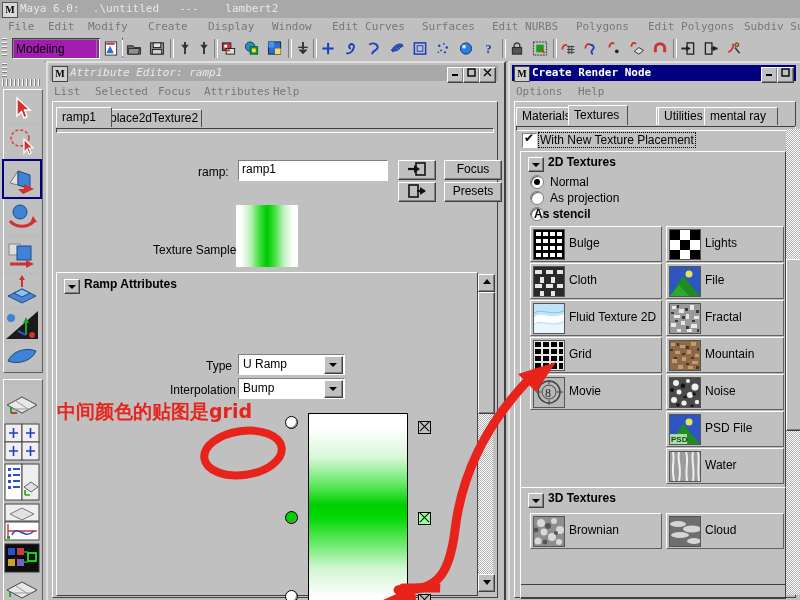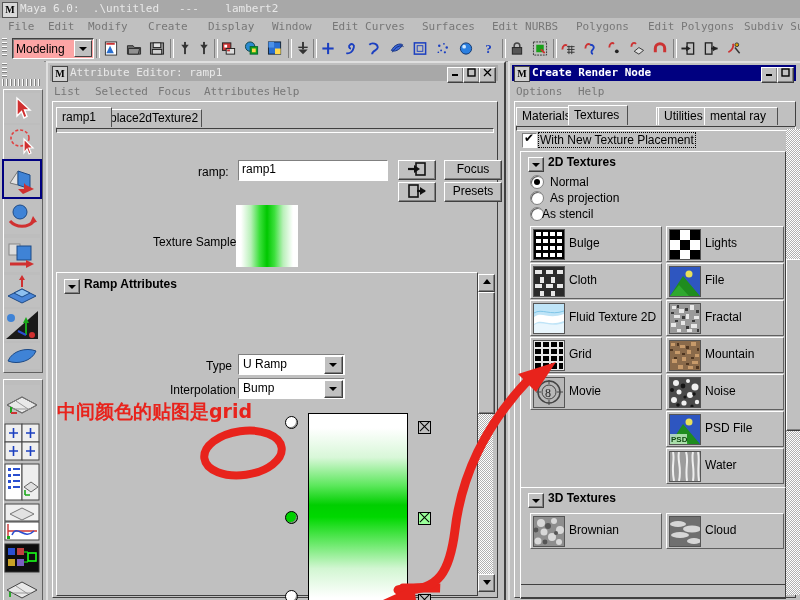--- a/index.html
+++ b/index.html
@@ -23,21 +23,21 @@
   .titlebar .txt{position:absolute;left:20px;top:2px;font-family:"DejaVu Sans Mono","Liberation Mono",monospace;font-size:11px;color:#e8e8e8;white-space:pre;}
 
   
   .menubar{position:absolute;left:0;top:18px;width:800px;height:17px;background:#c0c0c0;}
   .menubar .mi{position:absolute;top:2px;font-family:"DejaVu Sans Mono","Liberation Mono",monospace;font-size:11px;color:#777;white-space:pre;}
 
   
   .toolbar{position:absolute;left:0;top:35px;width:800px;height:26px;background:#c0c0c0;border-bottom:1px solid #8c8c8c;}
   .grip{position:absolute;left:2px;top:3px;width:5px;height:20px;
         background:repeating-linear-gradient(to bottom,#fff 0 1px,#808080 1px 2px,transparent 2px 4px);}
-  .combo{position:absolute;left:12px;top:3px;width:80px;height:19px;background:#fca5a5;}
+  .combo{position:absolute;left:12px;top:3px;width:80px;height:19px;background:#a21caf;padding-left:48px;}
   .combo span{position:absolute;left:3px;top:3px;font-size:12px;}
   .combo .arw{position:absolute;right:1px;top:1px;width:16px;height:15px;background:#c0c0c0;border-top:1px solid #fff;border-left:1px solid #fff;border-right:1px solid #404040;border-bottom:1px solid #404040;}
   .combo .arw:after{content:"";position:absolute;left:4px;top:6px;border-left:4px solid transparent;border-right:4px solid transparent;border-top:4px solid #000;}
   .tbtn{position:absolute;top:3px;width:22px;height:21px;background:#c0c0c0;cursor:pointer;}
   .sep{position:absolute;top:4px;width:2px;height:19px;border-left:1px solid #808080;border-right:1px solid #fff;}
   .ticon{position:absolute;left:3px;top:3px;width:16px;height:15px;}
 
   
   .leftcol{position:absolute;left:0;top:61px;width:44px;height:539px;background:#c0c0c0;}
   .lgrip{position:absolute;left:2px;top:2px;width:5px;height:14px;background:repeating-linear-gradient(to bottom,#fff 0 1px,#808080 1px 2px,transparent 2px 4px);}
@@ -462,21 +462,21 @@
           <path d="M6 22v-5" stroke="#1aa81a" stroke-width="1.8"></path>
         </svg>
     </div>
 
   </div>
 
   <div class="win" style="left:46px;top:61px;width:456px;height:539px;">
 
     <div class="tb" style="left:2px;top:2px;width:448px;height:16px;background:#a8a8a8;">
       <div class="wico">M</div>
-      <div class="tbtxt" style="color:#e9e9e9;">Attribute Editor: ramp1</div>
+      <div class="tbtxt" style="color:#e9e9e9;font-style:italic;">Attribute Editor: ramp1</div>
       <div class="cbx" style="right:34px;">
         <svg width="11" height="10" viewBox="0 0 11 10">
             <rect x="2" y="6" width="6" height="2" fill="#000"></rect>
           </svg>
       </div>
       <div class="cbx" style="right:18px;">
         <svg width="11" height="10" viewBox="0 0 11 10">
             <rect x="2" y="1" width="7" height="7" fill="none" stroke="#000" stroke-width="1.4"></rect>
           </svg>
       </div>
@@ -520,21 +520,21 @@
     <div class="pbtn" style="left:350px;top:119px;width:36px;height:18px;">
       <svg width="20" height="14" viewBox="0 0 20 14" style="margin-top:1px">
           <rect x="2" y="1" width="9" height="12" fill="none" stroke="#111" stroke-width="1.6"></rect>
           <path d="M10 7h8" stroke="#111" stroke-width="2.2"></path>
           <polygon points="13,3 19,7 13,11" fill="#111"></polygon>
         </svg>
     </div>
     <div class="pbtn" style="left:396px;top:97px;width:56px;height:18px;line-height:17px;">Focus</div>
     <div class="pbtn" style="left:396px;top:119px;width:56px;height:18px;line-height:17px;">Presets</div>
 
-    <div class="lbl" style="left:105px;top:172px;">Texture Sample</div>
+    <div class="lbl" style="left:105px;top:180px;">Texture Sample</div>
     <div style="position:absolute;left:188px;top:142px;width:62px;height:62px;background:linear-gradient(to right,#ffffff 0%,#ffffff 8%,#b9f0b9 24%,#3ce03c 38%,#00c800 50%,#3ce03c 62%,#b9f0b9 76%,#ffffff 92%,#ffffff 100%);"></div>
 
     <div class="out" style="position:absolute;left:8px;top:209px;width:420px;height:322px;"></div>
     <div class="frmbtn" style="left:16px;top:216px;"></div>
     <div style="position:absolute;left:36px;top:214px;font-size:12px;font-weight:bold;">Ramp Attributes</div>
 
     <div class="lbl" style="left:158px;top:296px;">Type</div>
     <div class="dd" style="left:190px;top:291px;width:105px;height:19px;">
       <span>U Ramp</span>
       <i></i>
@@ -615,21 +615,21 @@
 
     <div class="out" style="position:absolute;left:10px;top:88px;width:264px;height:432px;"></div>
     <div class="frmbtn" style="left:18px;top:94px;"></div>
     <div style="position:absolute;left:38px;top:92px;font-size:12px;font-weight:bold;">2D Textures</div>
 
     <div class="rad on" style="left:20px;top:112px;"></div>
     <div class="lbl" style="left:40px;top:112px;">Normal</div>
     <div class="rad" style="left:20px;top:128px;"></div>
     <div class="lbl" style="left:40px;top:128px;">As projection</div>
     <div class="rad" style="left:20px;top:144px;"></div>
-    <div class="lbl" style="left:32px;top:144px;">As stencil</div>
+    <div class="lbl" style="left:24px;top:144px;font-weight:bold;">As stencil</div>
 
     <div class="texbtn" style="left:20px;top:163px;width:130px;">
       <div class="sw">
         <svg width="30" height="29" viewBox="0 0 30 29">
             <rect width="30" height="29" fill="#000"></rect>
             <g fill="#fff">
               <rect x="2" y="2" width="5" height="4"></rect>
               <rect x="9" y="2" width="5" height="4"></rect>
               <rect x="16" y="2" width="5" height="4"></rect>
               <rect x="23" y="2" width="5" height="4"></rect>

